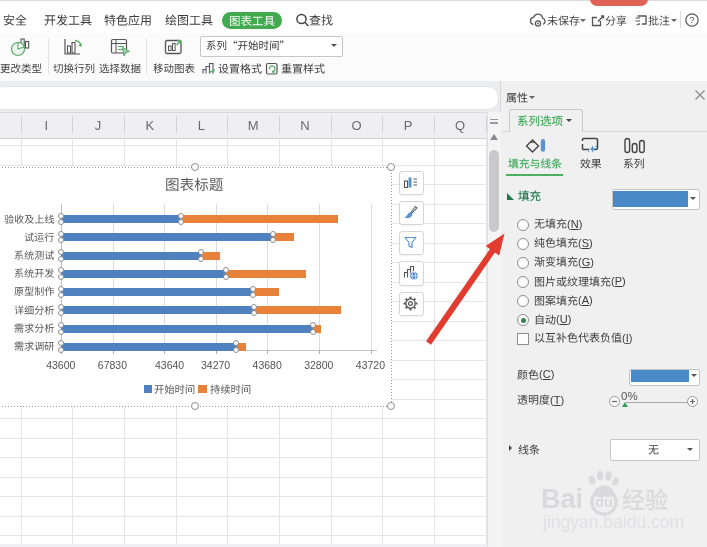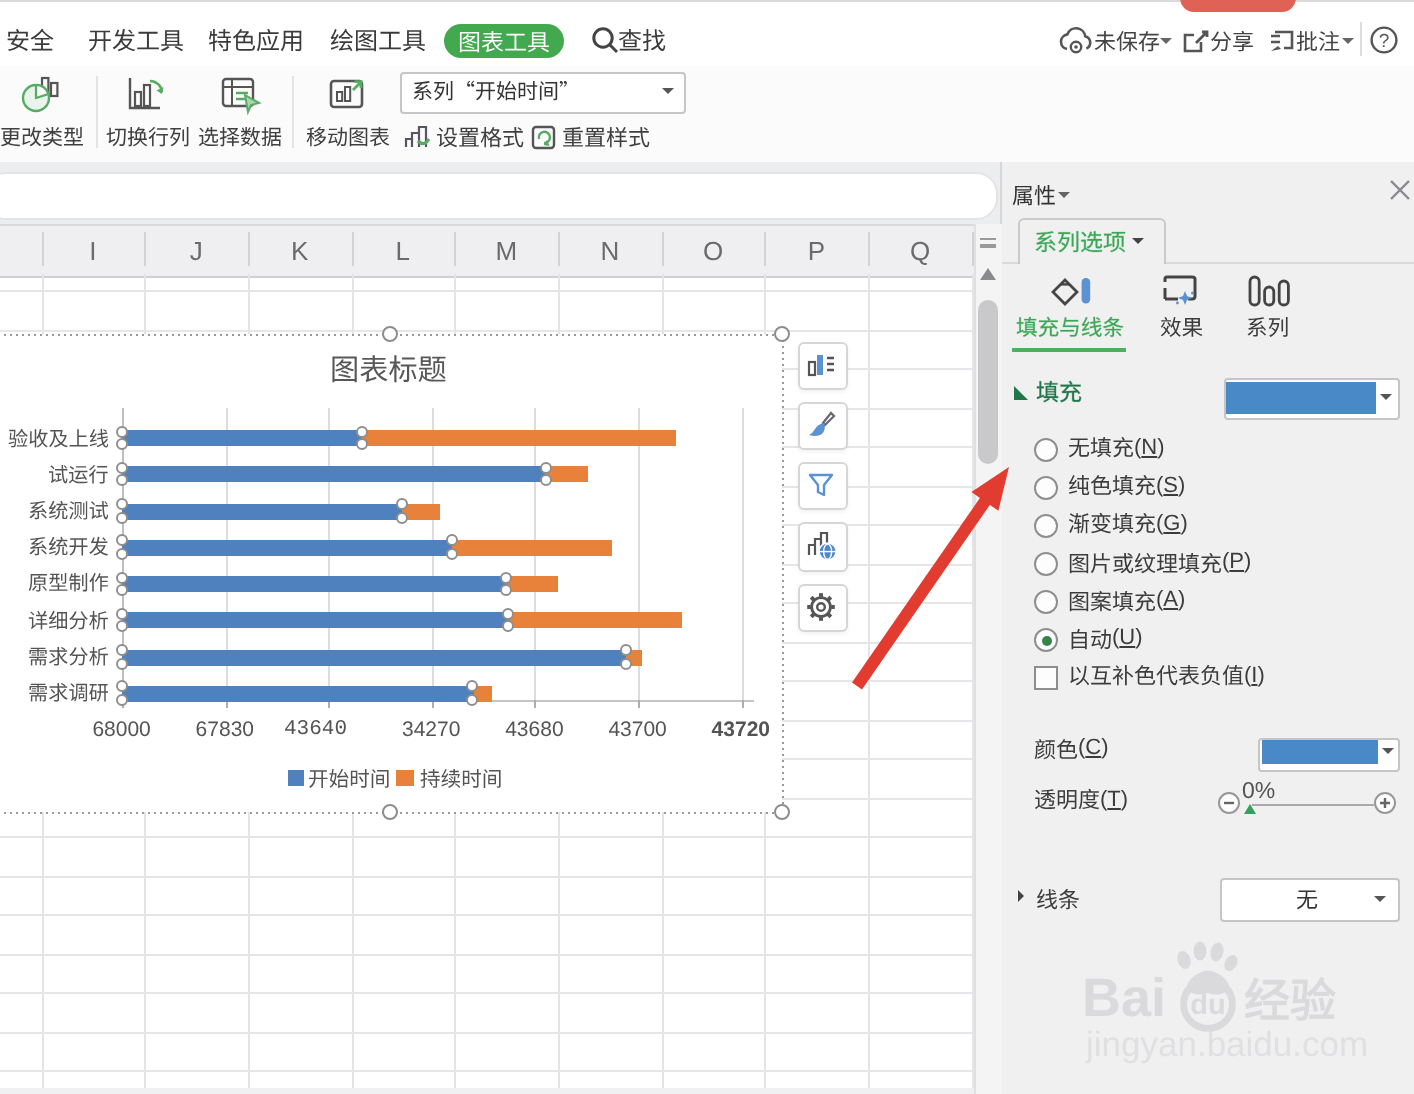--- a/index.html
+++ b/index.html
@@ -701,27 +701,27 @@
         <use href="#u8C03" x="2000"></use>
         <use href="#u7814" x="3000"></use>
       </g>
     </svg>
 <div style="position:absolute;left:61.0px;top:342.8px;width:175.5px;height:8.0px;background:#4e81bd;"></div>
 <div style="position:absolute;left:236.5px;top:342.8px;width:9.0px;height:8.0px;background:#e8823b;"></div>
 <div style="position:absolute;left:57.8px;top:340.4px;width:6px;height:6px;background:#fff;border:1px solid #8e8e8e;border-radius:50%;box-sizing:border-box;"></div>
 <div style="position:absolute;left:57.8px;top:346.8px;width:6px;height:6px;background:#fff;border:1px solid #8e8e8e;border-radius:50%;box-sizing:border-box;"></div>
 <div style="position:absolute;left:233.2px;top:340.4px;width:6px;height:6px;background:#fff;border:1px solid #8e8e8e;border-radius:50%;box-sizing:border-box;"></div>
 <div style="position:absolute;left:233.2px;top:346.8px;width:6px;height:6px;background:#fff;border:1px solid #8e8e8e;border-radius:50%;box-sizing:border-box;"></div>
-<div style="position:absolute;left:46.2px;top:359.3px;font-family:'Liberation Sans',sans-serif;font-weight:normal;font-size:10.5px;color:#545454;white-space:nowrap;">68000</div>
+<div style="position:absolute;left:46.2px;top:359.3px;font-family:'Liberation Sans',sans-serif;font-weight:normal;font-size:10.5px;color:#545454;white-space:nowrap;">43600</div>
 <div style="position:absolute;left:97.8px;top:359.3px;font-family:'Liberation Sans',sans-serif;font-weight:normal;font-size:10.5px;color:#545454;white-space:nowrap;">67830</div>
-<div style="position:absolute;left:142px;top:359.3px;font-family:Liberation Mono, monospace;font-weight:normal;font-size:10.5px;color:#545454;white-space:nowrap;">43640</div>
+<div style="position:absolute;left:155px;top:359.3px;font-family:Liberation Sans, sans-serif;font-weight:normal;font-size:10.5px;color:#545454;white-space:nowrap;">43640</div>
 <div style="position:absolute;left:201.0px;top:359.3px;font-family:'Liberation Sans',sans-serif;font-weight:normal;font-size:10.5px;color:#545454;white-space:nowrap;">34270</div>
 <div style="position:absolute;left:252.6px;top:359.3px;font-family:'Liberation Sans',sans-serif;font-weight:normal;font-size:10.5px;color:#545454;white-space:nowrap;">43680</div>
-<div style="position:absolute;left:304.2px;top:359.3px;font-family:'Liberation Sans',sans-serif;font-weight:normal;font-size:10.5px;color:#545454;white-space:nowrap;">43700</div>
-<div style="position:absolute;left:355.8px;top:359.3px;font-family:'Liberation Sans',sans-serif;font-weight:bold;font-size:10.5px;color:#545454;white-space:nowrap;">43720</div>
+<div style="position:absolute;left:304.2px;top:359.3px;font-family:'Liberation Sans',sans-serif;font-weight:normal;font-size:10.5px;color:#545454;white-space:nowrap;">32800</div>
+<div style="position:absolute;left:355.8px;top:359.3px;font-family:'Liberation Sans',sans-serif;font-weight:normal;font-size:10.5px;color:#545454;white-space:nowrap;">43720</div>
 <div style="position:absolute;left:143.6px;top:385.0px;width:8.5px;height:8.2px;background:#4e81bd;"></div>
 <svg style="position:absolute;left:154.2px;top:383.6px;" width="42.2" height="12.2">
       <g fill="#545454" transform="translate(0,9.12) scale(0.010300,-0.010300)">
         <use href="#u5F00" x="0"></use>
         <use href="#u59CB" x="1000"></use>
         <use href="#u65F6" x="2000"></use>
         <use href="#u95F4" x="3000"></use>
       </g>
     </svg>
 <div style="position:absolute;left:198.4px;top:385.0px;width:8.5px;height:8.2px;background:#e8823b;"></div>

